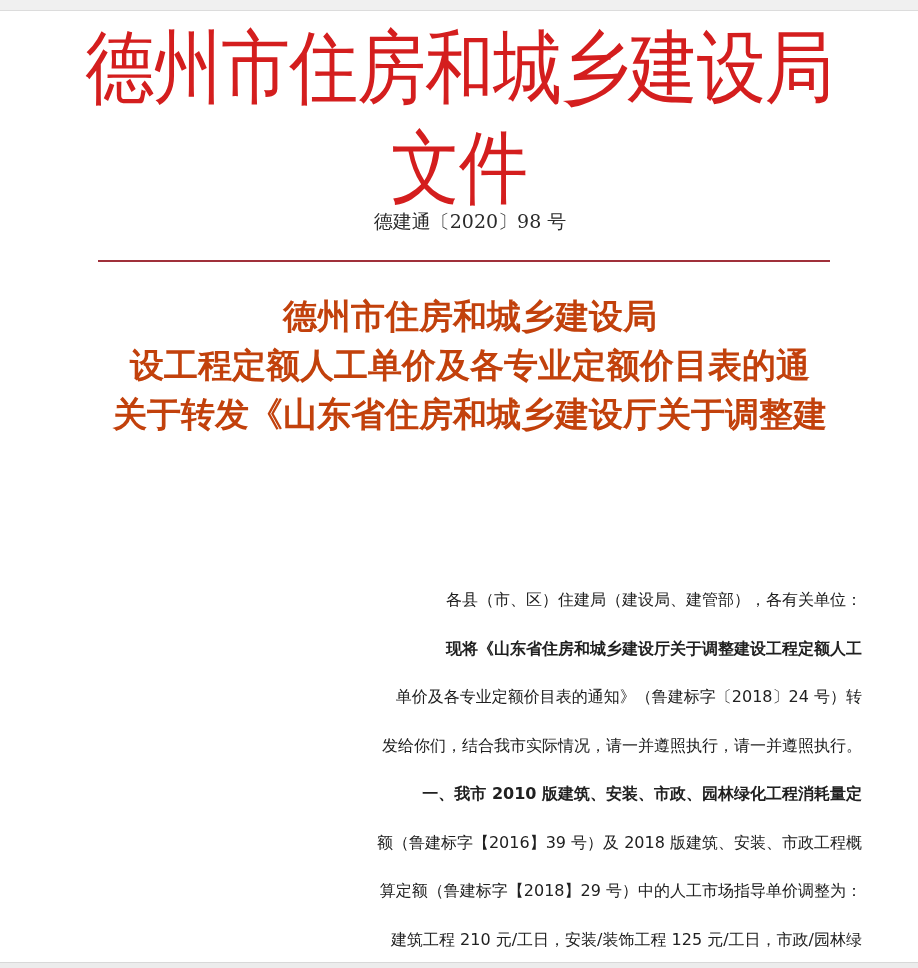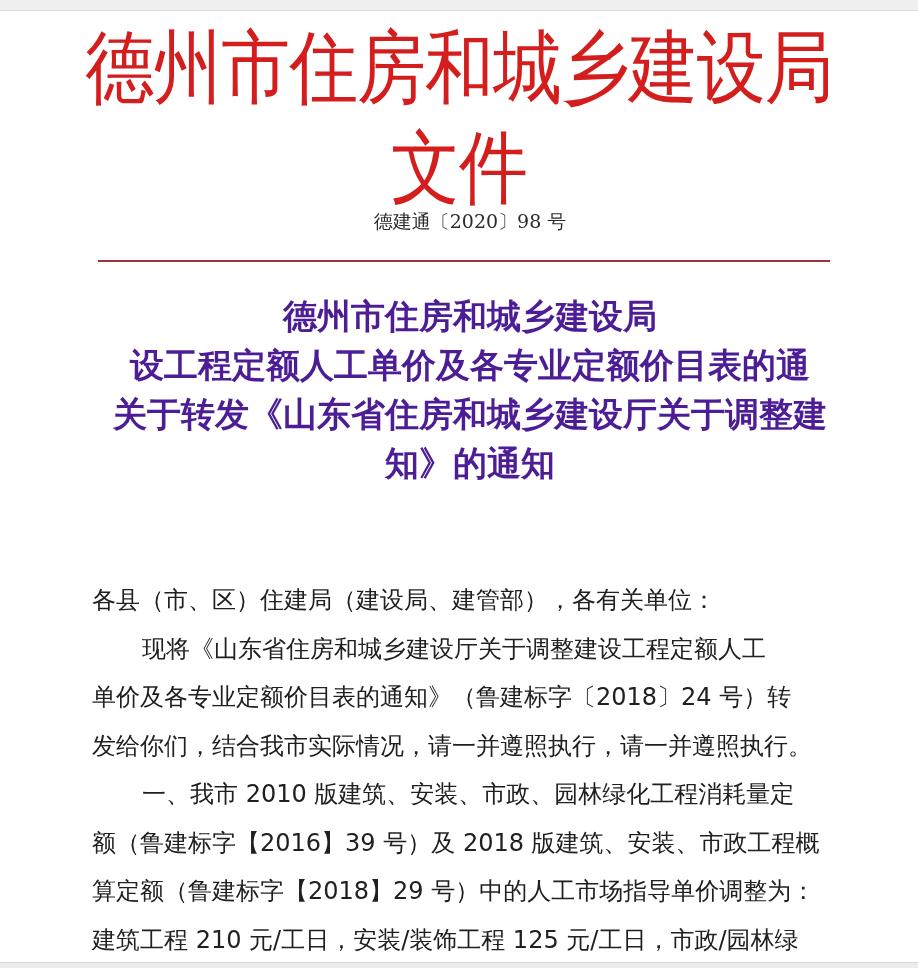--- a/index.html
+++ b/index.html
@@ -20,46 +20,45 @@
   .doc-number {
     position: absolute; left: 0; top: 203px; width: 918px; text-align: center;
     font-family: "DejaVu Serif", "Liberation Serif", serif;
     font-size: 19px; color: #2a2a2a; line-height: 36px; margin-left: 11px;
   }
   .red-rule {
     position: absolute; left: 98px; top: 260px; width: 732px; height: 2px; background: #a0303a;
   }
   .headline {
     position: absolute; left: 90px; top: 292px; width: 760px; text-align: center;
-    font-weight: bold; font-size: 34px; line-height: 49px; color: #4c1d95;
+    font-weight: bold; font-size: 34px; line-height: 49px; color: #c2410c;
   }
   .headline div { white-space: nowrap; }
   .body-text {
     position: absolute; left: 92px; top: 576px; width: 770px;
-    font-size: 24px; color: #202020; line-height: 48.5px;
+    font-size: 16px; color: #202020; line-height: 48.5px; text-align: right;
   }
   .body-text .line { white-space: nowrap; height: 48.5px; }
-  .indent { padding-left: 50px; }
+  .indent { padding-left: 50px; font-weight: bold; }
 </style>
 </head>
 <body>
 
 <div class="top-bar"></div>
 
 <div class="red-title">德州市住房和城乡建设局文件</div>
 
 <div class="doc-number">德建通〔2020〕98 号</div>
 
 <div class="red-rule"></div>
 
 <div class="headline">
   <div>德州市住房和城乡建设局</div>
   <div>设工程定额人工单价及各专业定额价目表的通</div>
   <div>关于转发《山东省住房和城乡建设厅关于调整建</div>
-  <div>知》的通知</div>
 </div>
 
 <div class="body-text">
   <div class="line">各县（市、区）住建局（建设局、建管部），各有关单位：</div>
   <div class="line indent">现将《山东省住房和城乡建设厅关于调整建设工程定额人工</div>
   <div class="line">单价及各专业定额价目表的通知》（鲁建标字〔2018〕24 号）转</div>
   <div class="line">发给你们，结合我市实际情况，请一并遵照执行，请一并遵照执行。</div>
   <div class="line indent">一、我市 2010 版建筑、安装、市政、园林绿化工程消耗量定</div>
   <div class="line">额（鲁建标字【2016】39 号）及 2018 版建筑、安装、市政工程概</div>
   <div class="line">算定额（鲁建标字【2018】29 号）中的人工市场指导单价调整为：</div>

